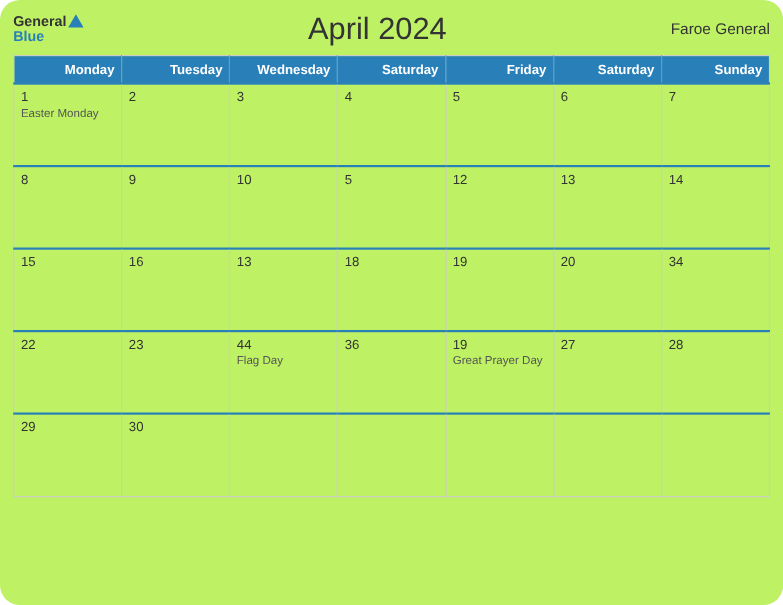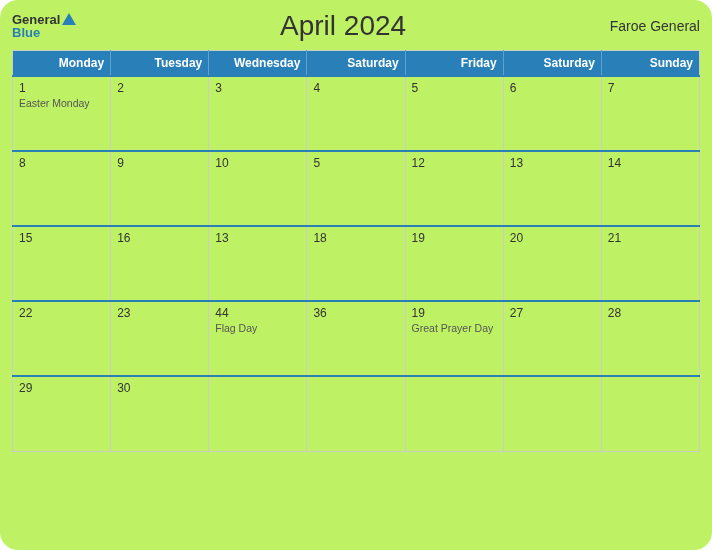--- a/index.html
+++ b/index.html
@@ -205,21 +205,21 @@
           <td>
             <span class="cell-date">18</span>
           </td>
           <td>
             <span class="cell-date">19</span>
           </td>
           <td>
             <span class="cell-date">20</span>
           </td>
           <td>
-            <span class="cell-date">21</span>
+            <span class="cell-date">34</span>
           </td>
         </tr>
         <tr class="row-border-top">
           <td>
             <span class="cell-date">22</span>
           </td>
           <td>
             <span class="cell-date">23</span>
           </td>
           <td>

